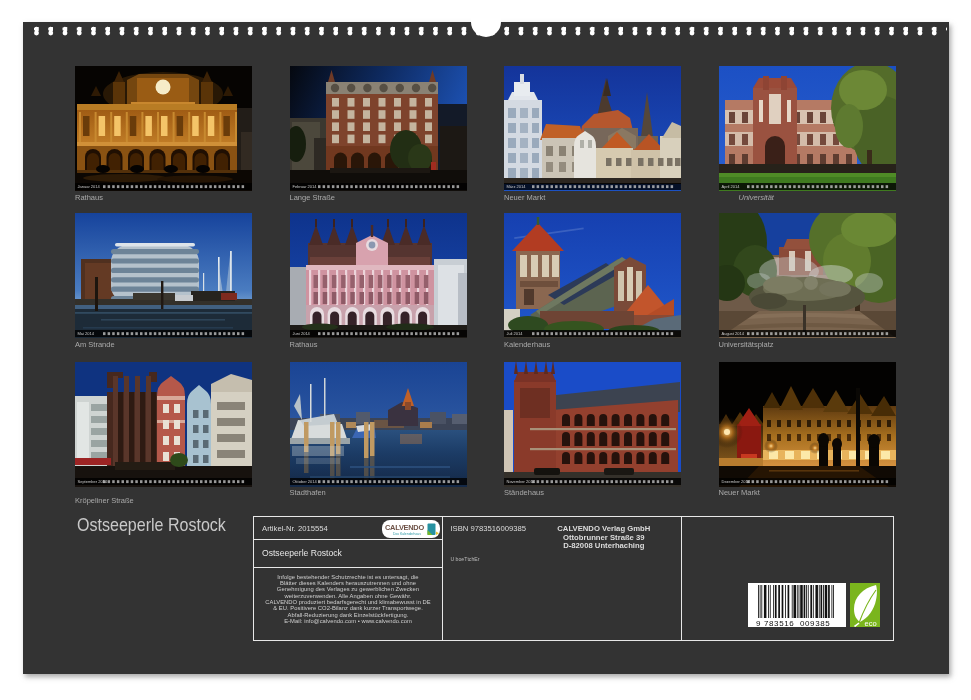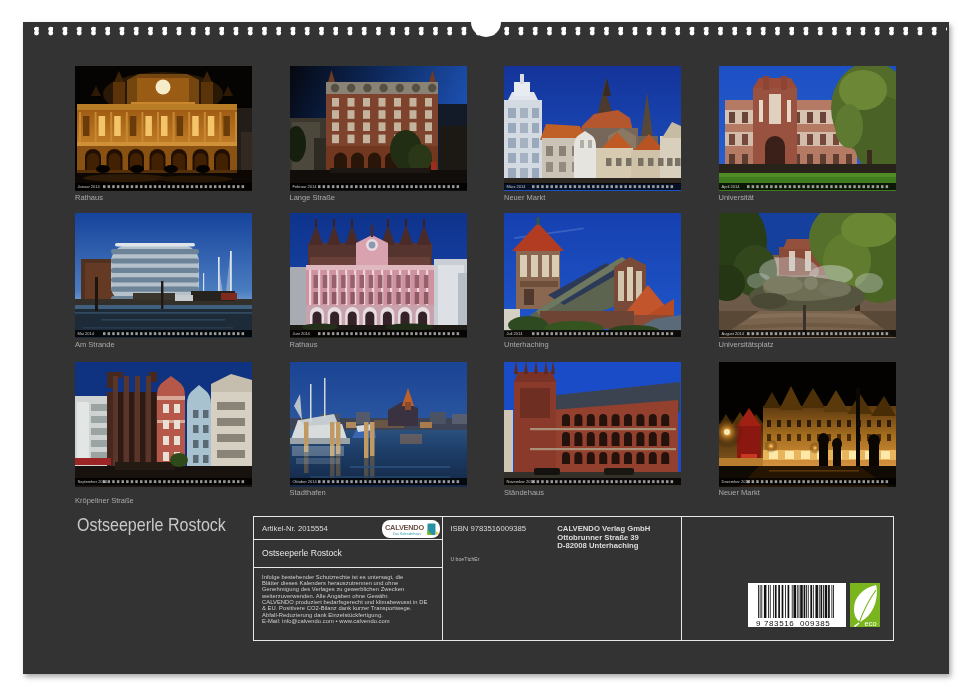--- a/index.html
+++ b/index.html
@@ -3,21 +3,21 @@
 *{margin:0;padding:0;box-sizing:border-box}
 html,body{width:971px;height:700px;background:#fff;overflow:hidden;font-family:"Liberation Sans",sans-serif;}
 .sheet{position:absolute;left:22.5px;top:21.5px;width:926px;height:652px;background:#333333;box-shadow:2px 3px 5px rgba(100,100,100,0.55);}
 .holes{position:absolute;left:11.5px;top:2.6px;width:913px;height:10px;background-image:radial-gradient(circle 2.45px at 2.45px 5px,#ffffff 2.35px,rgba(255,255,255,0) 2.55px);background-size:14.25px 10px;background-repeat:repeat-x;}
 .hang{position:absolute;left:448.4px;top:-15px;width:30px;height:30px;border-radius:50%;background:#ffffff;}
 .ph{position:absolute;width:177px;height:125px;overflow:hidden;}
 .ph svg{display:block}
 .mb{position:absolute;left:0;bottom:1.5px;width:177px;height:7px;}
 .cap{position:absolute;width:180px;font-size:7.5px;line-height:9px;color:#a9a9a9;}
 .title{position:absolute;left:54.5px;top:492.8px;font-size:18.5px;color:#c9c9c9;transform:scaleX(0.867);transform-origin:0 50%;}
-.box{position:absolute;left:230px;top:494.5px;width:641.5px;height:125px;border:1.2px solid #e8e8e8;}
+.box{position:absolute;left:230px;top:494.5px;width:641.5px;height:125px;border:1.2px solid #e8e8e8;text-align:center;}
 .vline{position:absolute;top:0;width:1.2px;height:100%;background:#e8e8e8;}
 .hline{position:absolute;left:0;width:189.5px;height:1.2px;background:#e8e8e8;}
 .t8{position:absolute;font-size:7.7px;color:#dcdcdc;line-height:8.3px;}
 .t9{position:absolute;font-size:8.6px;color:#e8e8e8;}
 .t5{position:absolute;font-size:5.8px;line-height:6.35px;color:#d0d0d0;letter-spacing:0.05px;}
 .sig{position:absolute;font-size:5.2px;color:#bdbdbd;}
 .logo{position:absolute;left:128px;top:3px;width:58px;height:18px;background:#fff;border-radius:8px;}
 </style></head><body>
 <div class="sheet">
 <div class="holes"><svg width="913" height="10">
@@ -494,21 +494,21 @@
           <rect x="138.9" y="2.2" width="2.5" height="2.9" fill="#cccccc" opacity="0.75"></rect>
           <rect x="143.5" y="2.2" width="2.5" height="2.9" fill="#cccccc" opacity="0.75"></rect>
           <rect x="148.1" y="2.2" width="2.5" height="2.9" fill="#cccccc" opacity="0.75"></rect>
           <rect x="152.7" y="2.2" width="2.5" height="2.9" fill="#cccccc" opacity="0.75"></rect>
           <rect x="157.4" y="2.2" width="2.5" height="2.9" fill="#cccccc" opacity="0.75"></rect>
           <rect x="162.0" y="2.2" width="2.5" height="2.9" fill="#cccccc" opacity="0.75"></rect>
           <rect x="166.6" y="2.2" width="2.5" height="2.9" fill="#cccccc" opacity="0.75"></rect>
         </svg>
       </div>
 </div>
-<div class="cap" style="left:696.0px;top:171.1px;">Universität</div>
+<div class="cap" style="left:716px;top:171.1px;font-style:italic;">Universität</div>
 <div class="ph" style="left:52.5px;top:191.8px;">
 <svg width="177" height="125" viewBox="0 0 177 125">
         <defs>
           <linearGradient id="g5s" x1="0" y1="0" x2="0" y2="1">
             <stop offset="0" stop-color="#16439c"></stop>
             <stop offset="0.62" stop-color="#4a7cc0"></stop>
             <stop offset="0.72" stop-color="#6e9ace"></stop>
           </linearGradient>
         </defs>
         <rect width="177" height="125" fill="url(#g5s)"></rect>
@@ -779,21 +779,21 @@
           <rect x="138.9" y="2.2" width="2.5" height="2.9" fill="#cccccc" opacity="0.75"></rect>
           <rect x="143.5" y="2.2" width="2.5" height="2.9" fill="#cccccc" opacity="0.75"></rect>
           <rect x="148.1" y="2.2" width="2.5" height="2.9" fill="#cccccc" opacity="0.75"></rect>
           <rect x="152.7" y="2.2" width="2.5" height="2.9" fill="#cccccc" opacity="0.75"></rect>
           <rect x="157.4" y="2.2" width="2.5" height="2.9" fill="#cccccc" opacity="0.75"></rect>
           <rect x="162.0" y="2.2" width="2.5" height="2.9" fill="#cccccc" opacity="0.75"></rect>
           <rect x="166.6" y="2.2" width="2.5" height="2.9" fill="#cccccc" opacity="0.75"></rect>
         </svg>
       </div>
 </div>
-<div class="cap" style="left:481.5px;top:318.4px;">Unterhaching</div>
+<div class="cap" style="left:481.5px;top:318.4px;">Kalenderhaus</div>
 <div class="ph" style="left:696.0px;top:191.8px;">
 <svg width="177" height="125" viewBox="0 0 177 125">
         <rect width="177" height="125" fill="#6e5a48"></rect>
         <rect x="22" y="0" width="92" height="42" fill="#16409e"></rect>
         <rect x="0" y="44" width="66" height="28" fill="#a8887a"></rect>
         <rect x="60" y="34" width="44" height="32" fill="#8a4a38"></rect>
         <polygon points="64,36 100,36 96,26 68,26" fill="#93503c"></polygon>
         <rect x="70" y="38" width="6" height="20" fill="#d8c8b8"></rect>
         <rect x="86" y="38" width="6" height="20" fill="#d8c8b8"></rect>
         <rect x="0" y="62" width="177" height="12" fill="#8a6a58"></rect>

